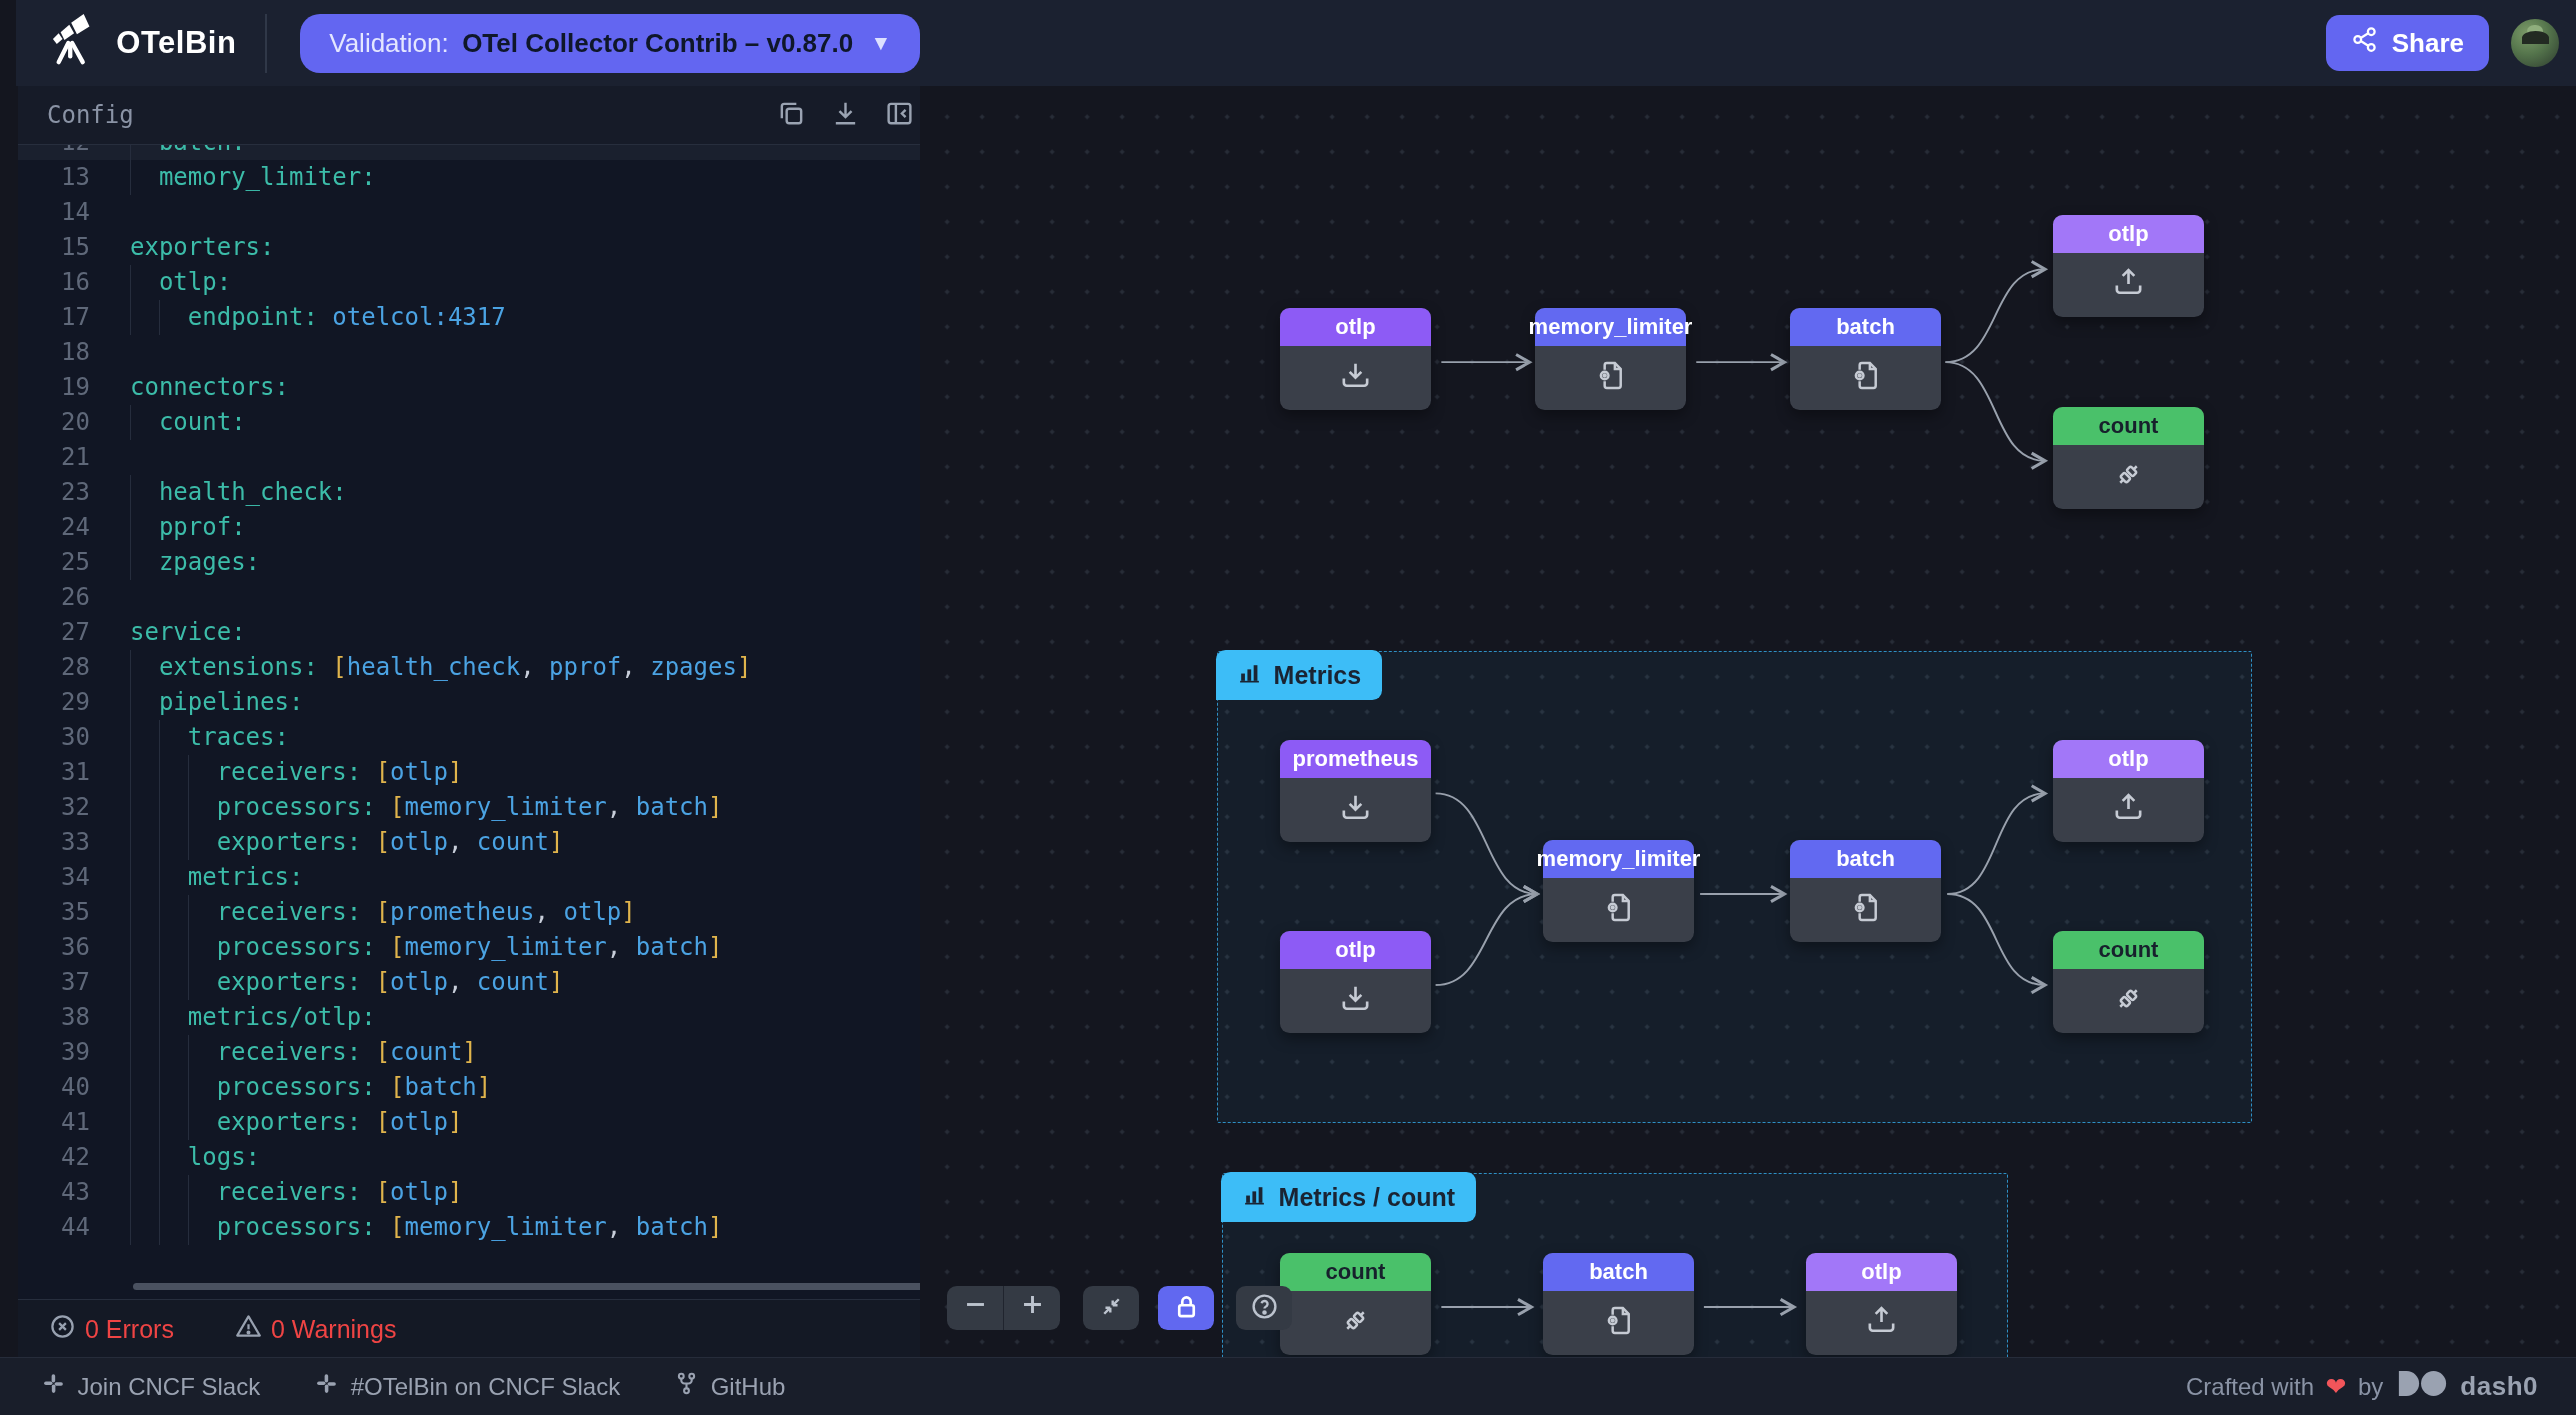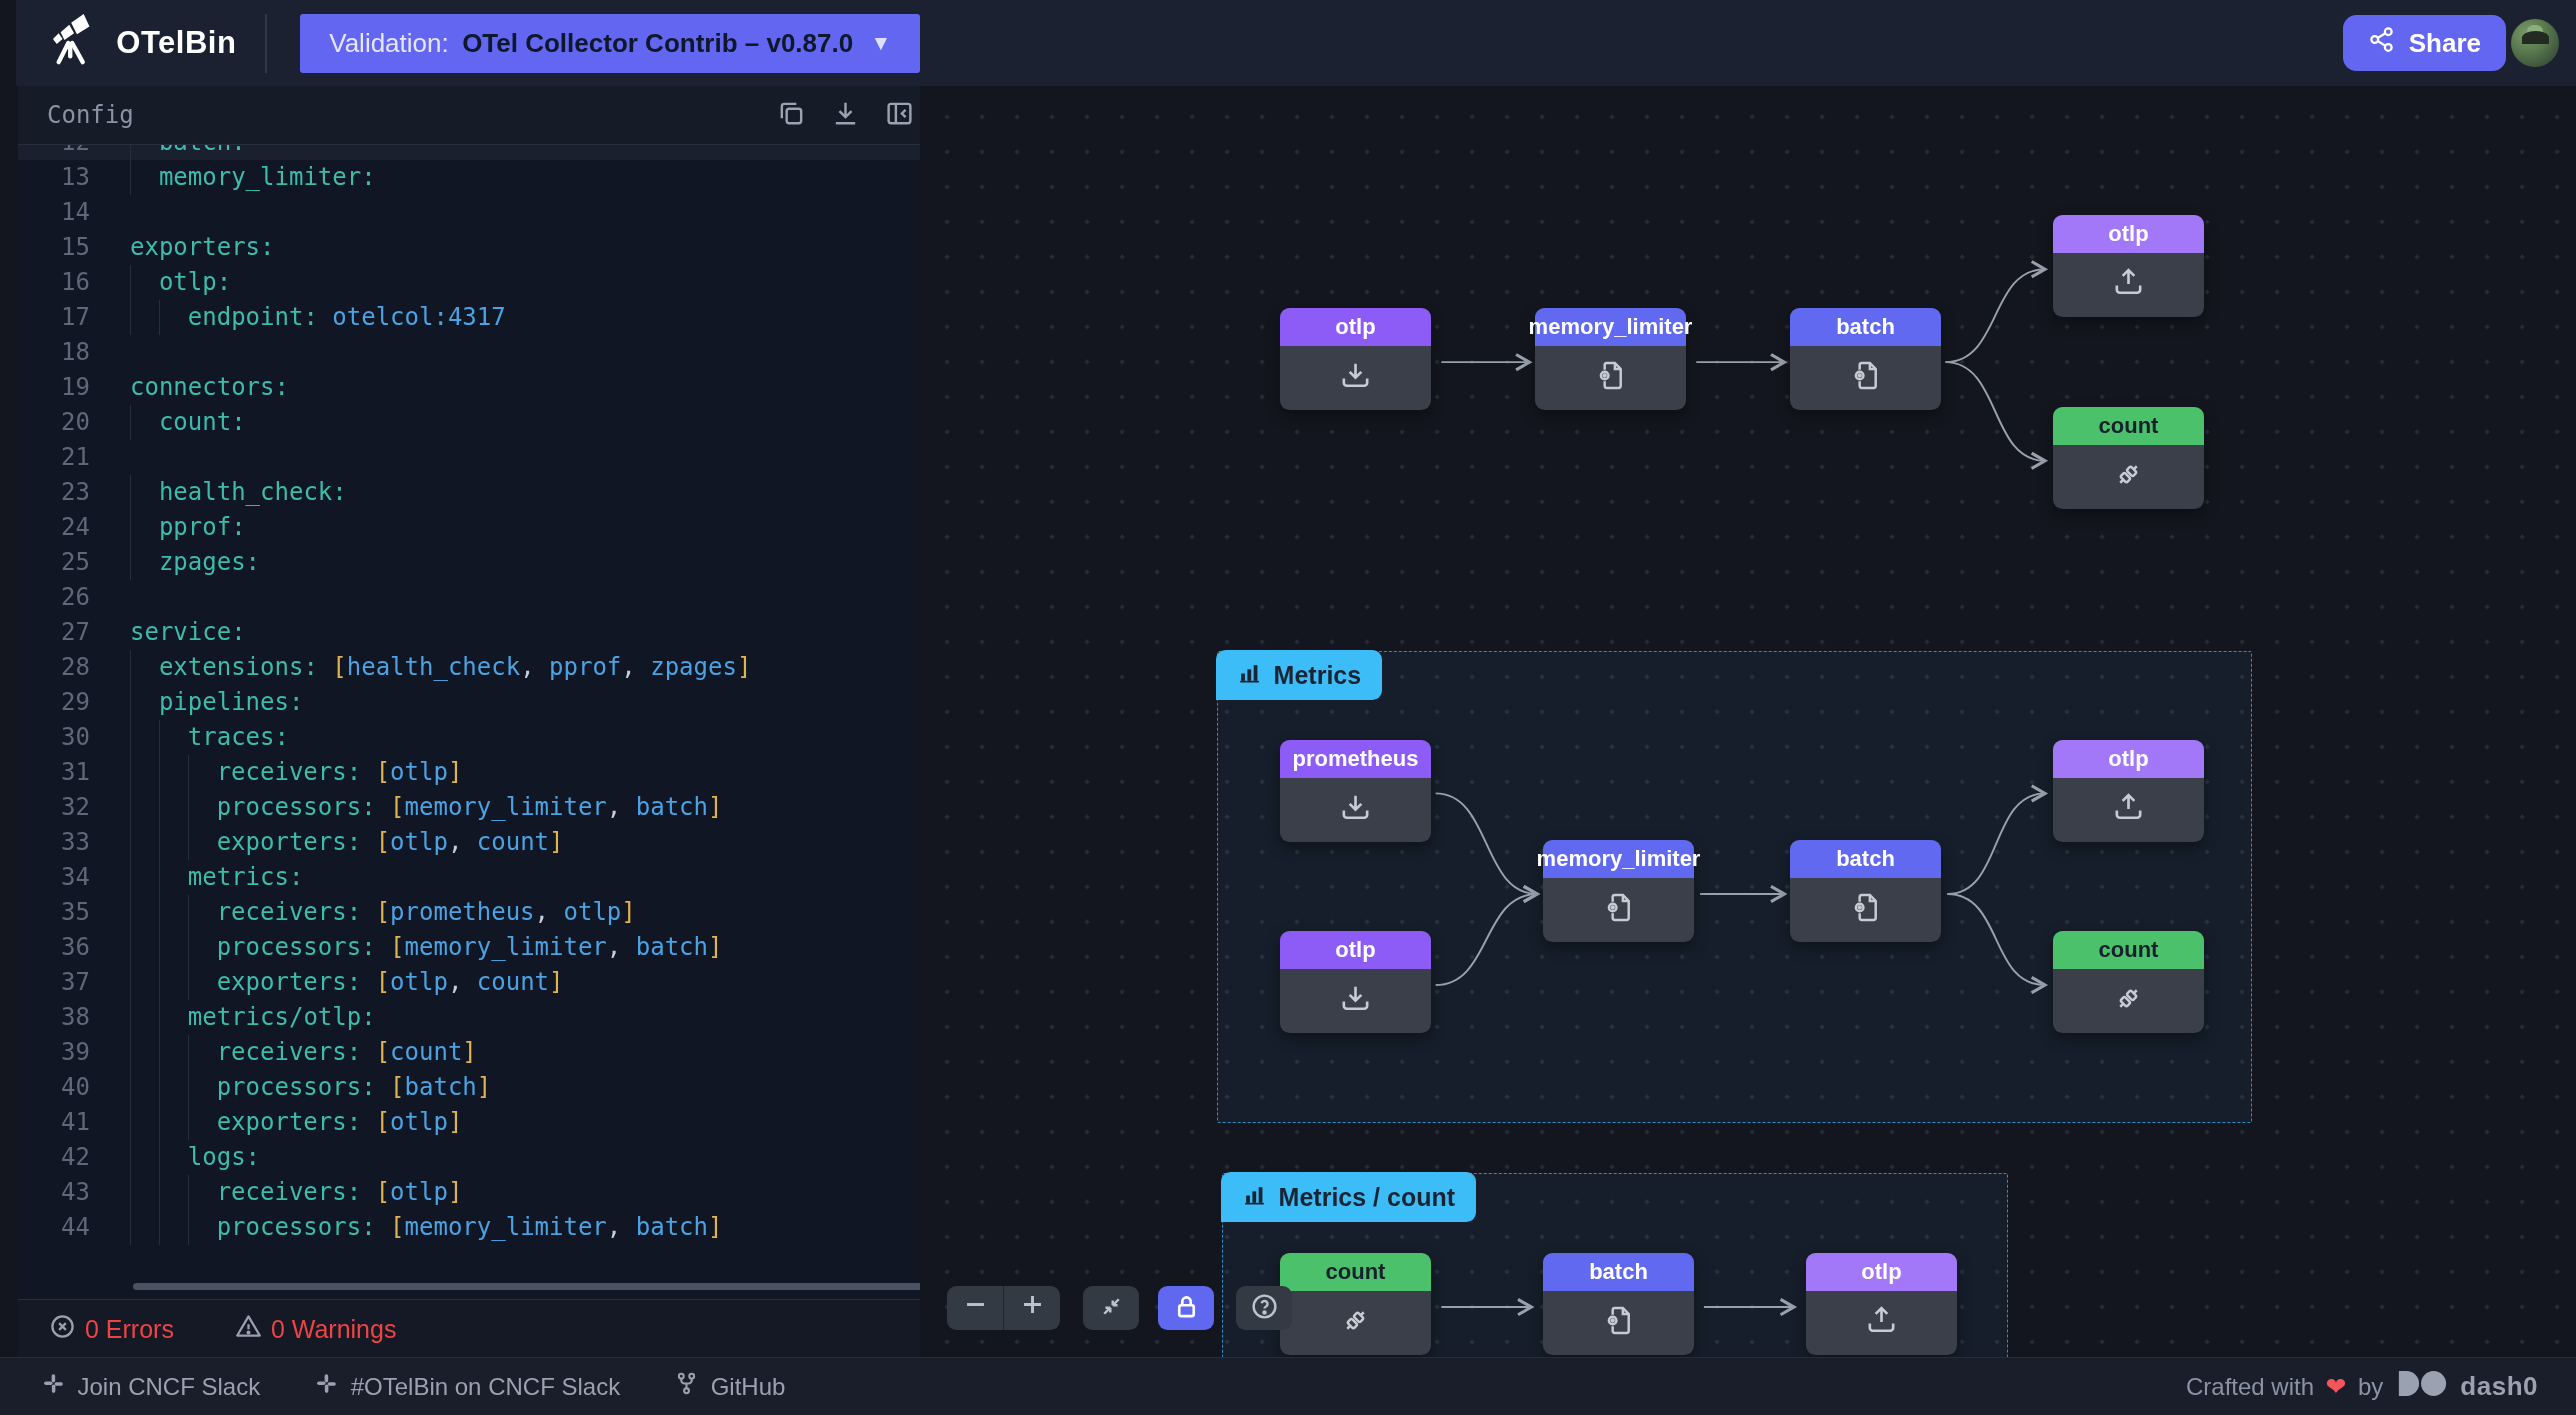--- a/index.html
+++ b/index.html
@@ -7,26 +7,26 @@
   .app{position:relative;width:2576px;height:1415px;overflow:hidden;background:#14161F;
        font-family:"Liberation Sans",sans-serif;color:#E5E9F0;}
 
   
   .topbar{position:absolute;left:16px;top:0;width:2576px;height:86px;background:#1B2130;
           display:flex;align-items:center;z-index:30;}
   .brand{display:flex;align-items:center;gap:15.3px;padding-left:35px;}
   .brand-name{font-size:31px;font-weight:bold;color:#FFFFFF;letter-spacing:0.5px;}
   .top-divider{width:1.9px;height:59px;background:#303848;margin:0 33px 0 29px;}
   .validation-pill{display:flex;align-items:center;gap:13.4px;height:59px;padding:0 29px;
-          background:#6366F1;border:none;border-radius:3px;color:#fff;cursor:pointer;}
+          background:#6366F1;border:none;border-radius:20px;color:#fff;cursor:pointer;}
   .validation-pill .vlabel{font-size:26px;color:#E4E7FF;}
   .validation-pill .vvalue{font-size:26px;font-weight:bold;color:#0f172a;}
   .validation-pill .caret{font-size:21px;color:#DDE1FF;margin-left:3.8px;}
   .top-spacer{flex:1;}
-  .share-btn{display:flex;align-items:center;gap:13.4px;height:56px;padding:0 25px;margin-right:5px;
+  .share-btn{display:flex;align-items:center;gap:13.4px;height:56px;padding:0 25px;margin-right:22px;
           background:#6366F1;border:none;border-radius:13.4px;color:#fff;font-size:26px;font-weight:bold;cursor:pointer;}
   .avatar{width:48px;height:48px;border-radius:50%;margin-right:33px;cursor:pointer;overflow:hidden;
           background:radial-gradient(circle at 35% 30%,#7C9B69 0%,#55754C 45%,#2C3A2E 100%);position:relative;}
   .avatar:after{content:"";position:absolute;left:10.5px;top:11.5px;width:27px;height:13.4px;border-radius:50% 50% 0 0;background:#222A22;}
   .avatar:before{content:"";position:absolute;left:16.3px;top:5.8px;width:15.3px;height:12.5px;border-radius:50%;background:#8FAE7D;}
 
   
   .main{position:absolute;left:0;top:86px;width:2576px;height:1272px;}
   .left-panel{position:absolute;left:18px;top:0;width:920px;height:1272px;background:#111624;
               border-right:1.9px solid #20263306;border-right-color:#202633;}

